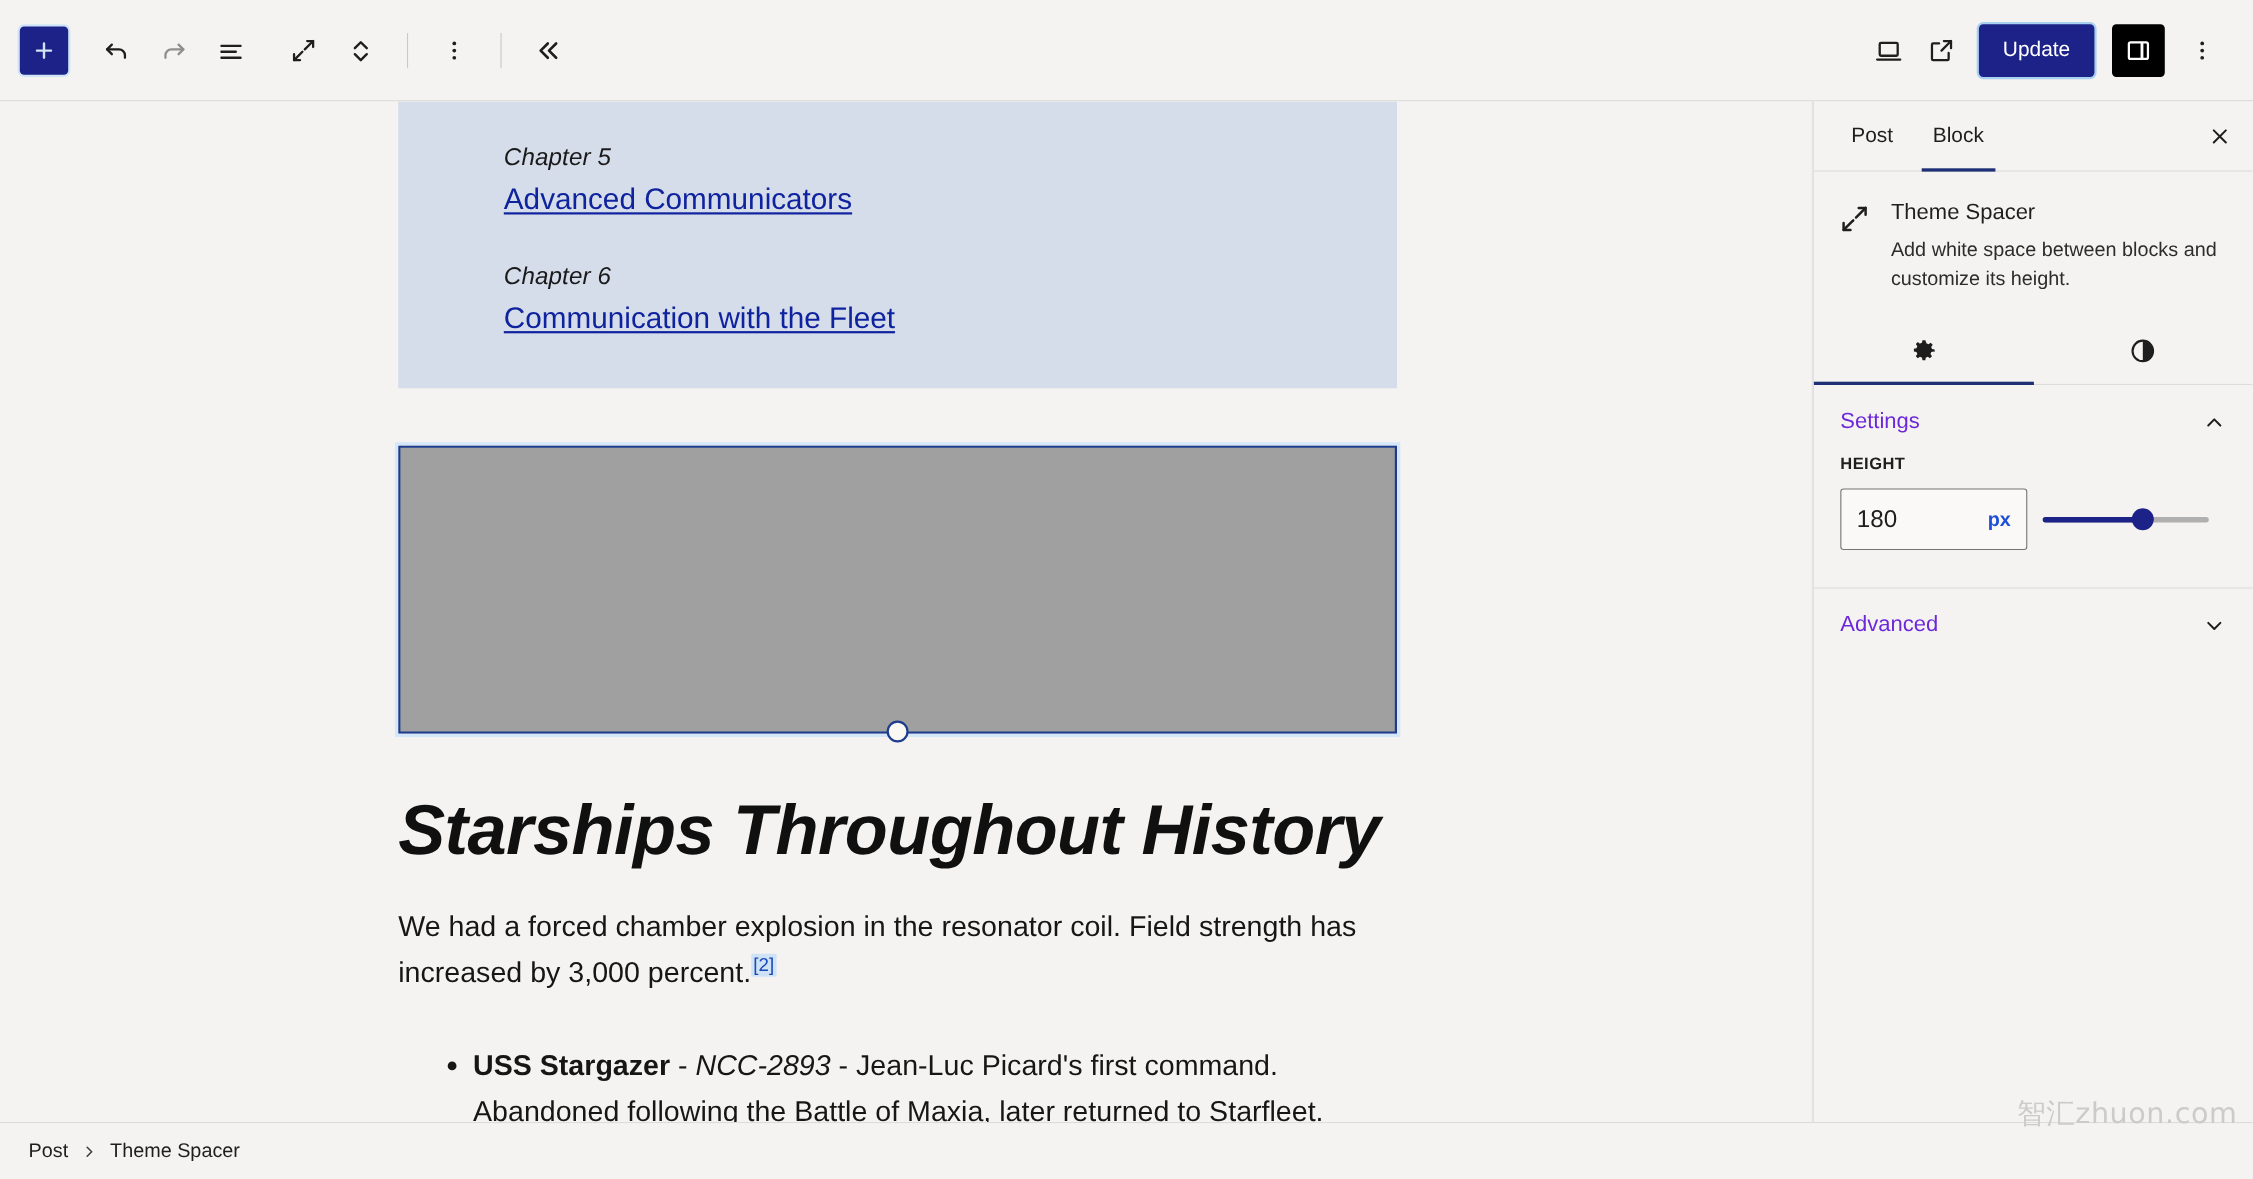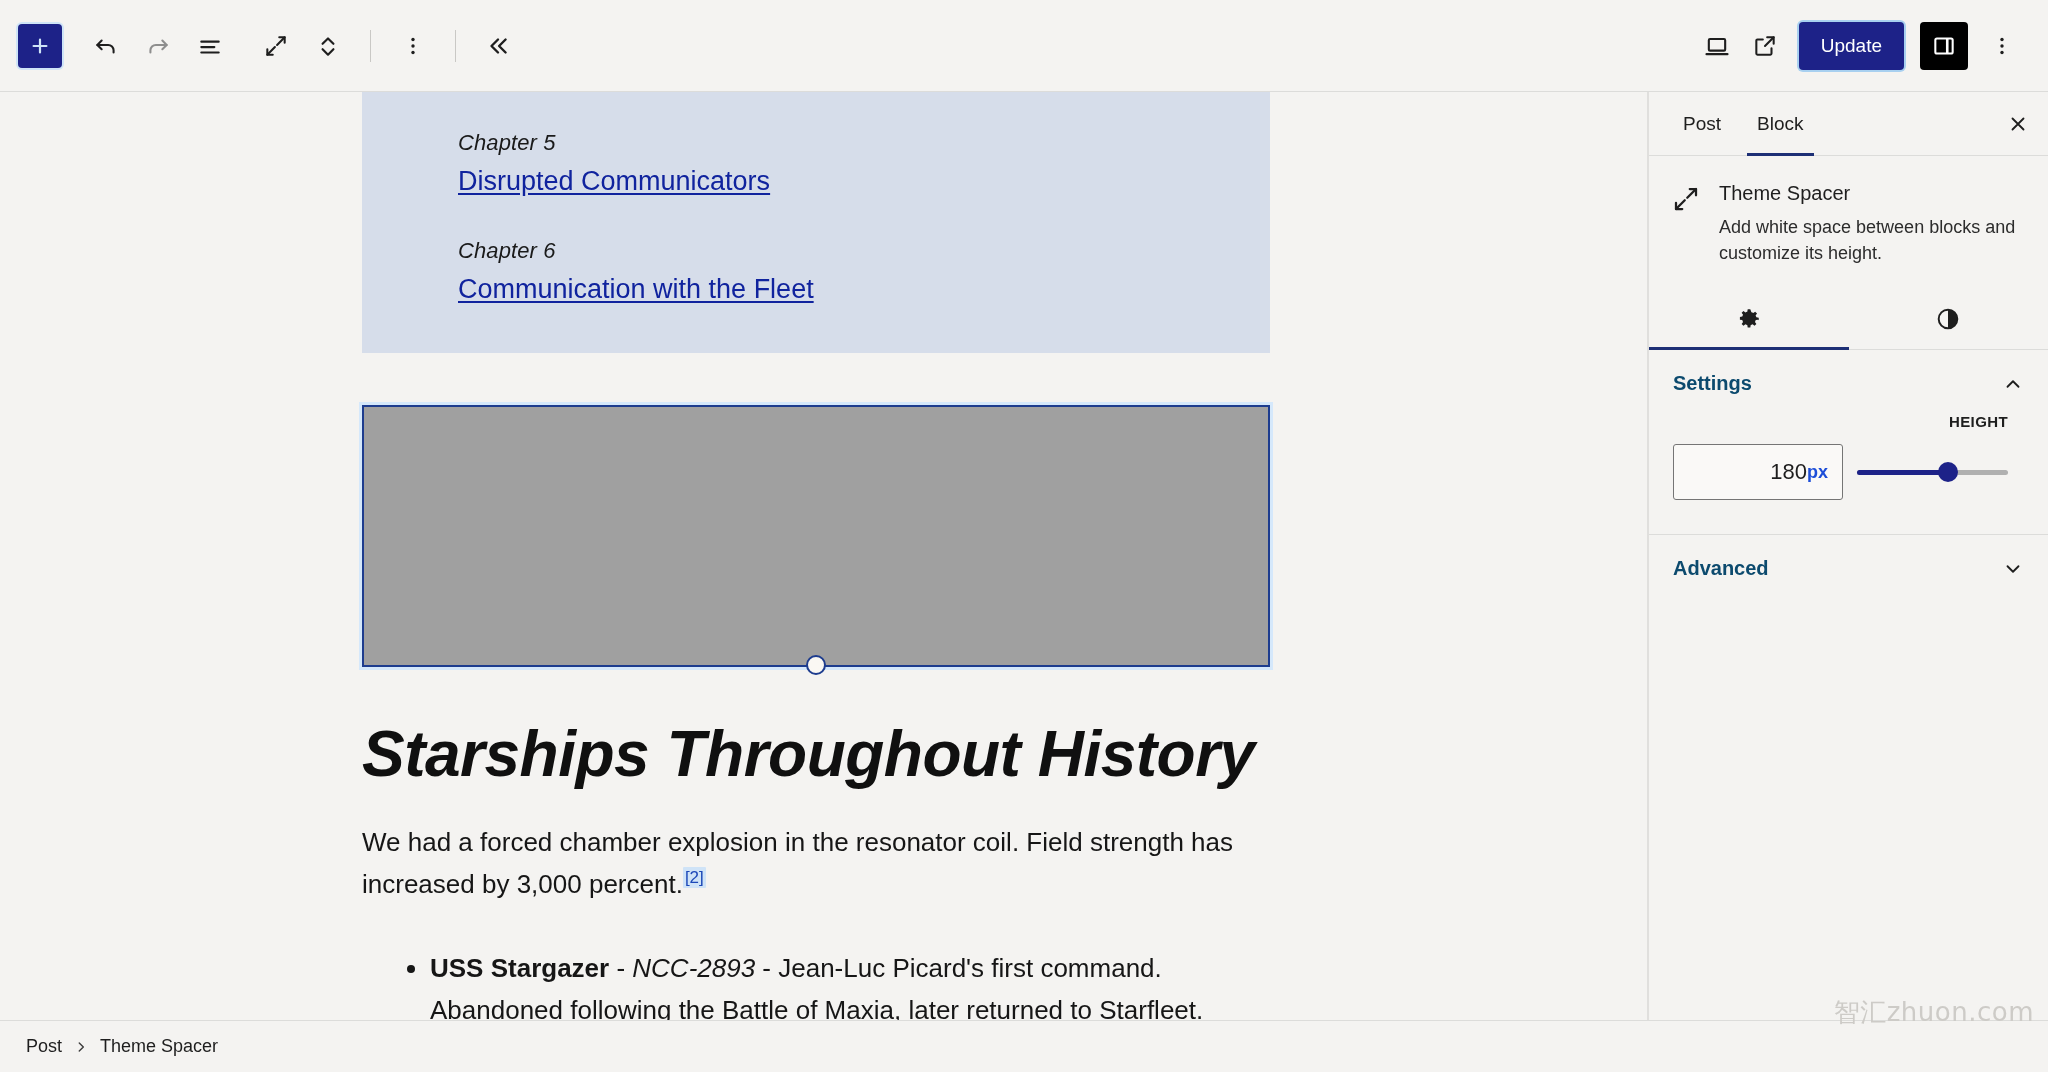--- a/index.html
+++ b/index.html
@@ -291,24 +291,24 @@
 
   .panel-head {
     display: flex;
     align-items: center;
     justify-content: space-between;
     padding: 22px 24px 18px 24px;
     cursor: pointer;
   }
   .panel-head-title {
     font-size: 20px;
-    font-weight: 700;
-    color: #0c4a6e;
-  }
-  .panel-body { padding: 0 40px 24px 24px; text-align: right; }
+    font-weight: 400;
+    color: #6d28d9;
+  }
+  .panel-body { padding: 0 40px 24px 24px; }
 
   .field-label {
     font-size: 15px;
     font-weight: 700;
     letter-spacing: .4px;
     color: #1e1e1e;
     text-transform: uppercase;
     margin-bottom: 14px;
   }
   .height-row { display: flex; align-items: center; gap: 14px; }
@@ -516,21 +516,21 @@
 
   <div class="body-area">
 
     <div class="canvas-wrap">
       <div class="canvas">
         <div class="content-col">
 
           <div class="toc-block">
             <div>
               <div class="toc-chapter">Chapter 5</div>
-              <a class="toc-link">Disrupted Communicators</a>
+              <a class="toc-link">Advanced Communicators</a>
             </div>
             <div class="toc-gap"></div>
             <div>
               <div class="toc-chapter">Chapter 6</div>
               <a class="toc-link">Communication with the Fleet</a>
             </div>
           </div>
 
           <div class="spacer-block">
             <div class="resize-handle"></div>

